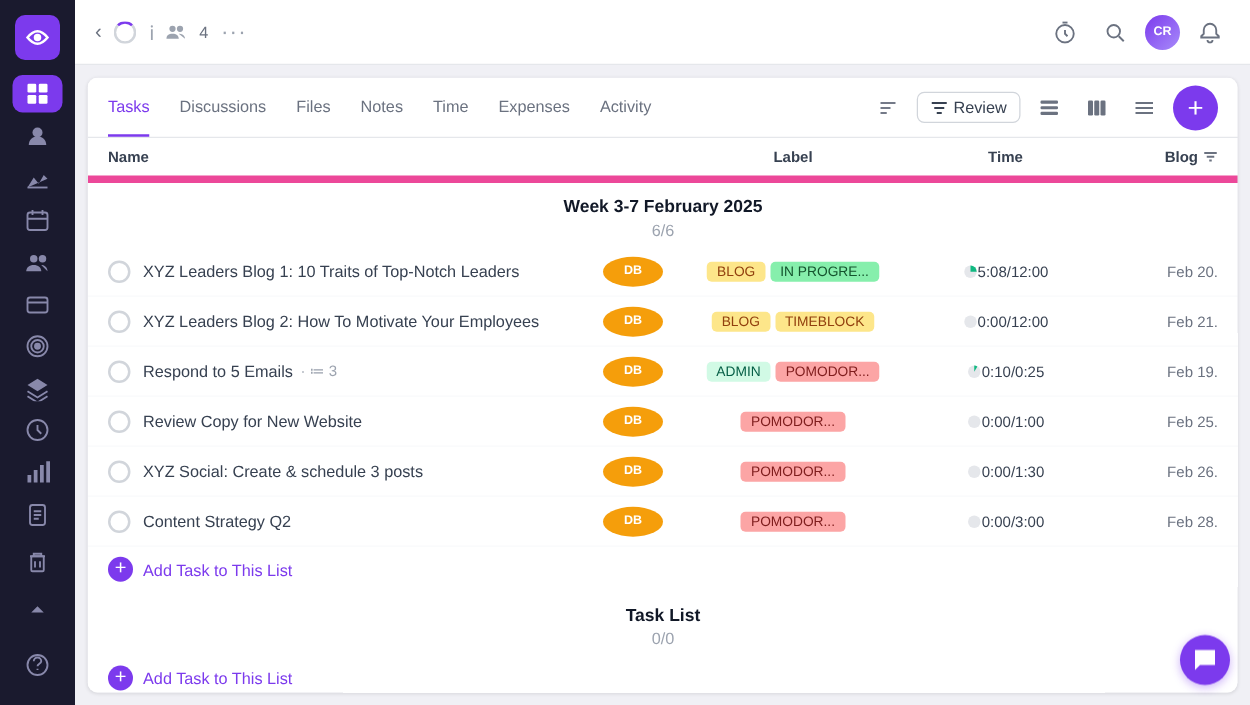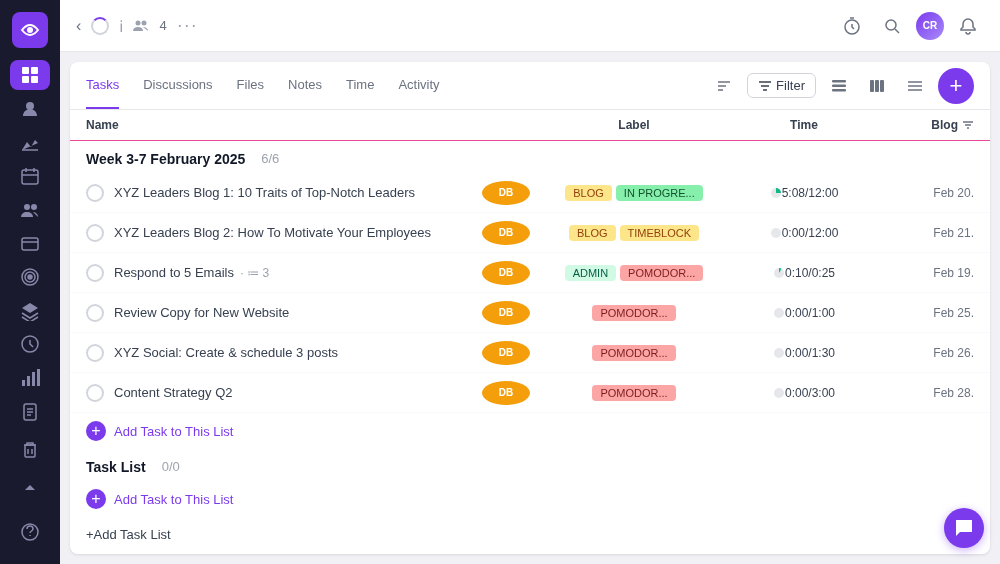--- a/index.html
+++ b/index.html
@@ -29,35 +29,35 @@
     
     .tabs { display: flex; align-items: center; padding: 0 16px; border-bottom: 1px solid #e5e7eb; height: 48px; gap: 24px; }
     .tab { font-size: 13px; color: #6b7280; cursor: pointer; height: 100%; display: flex; align-items: center; border-bottom: 2px solid transparent; }
     .tab.active { color: #7c3aed; border-bottom-color: #7c3aed; font-weight: 500; }
     .tab-actions { margin-left: auto; display: flex; align-items: center; gap: 8px; }
     .tab-icon-btn { width: 30px; height: 30px; display: flex; align-items: center; justify-content: center; border-radius: 6px; cursor: pointer; color: #6b7280; font-size: 15px; border: none; background: none; }
     .filter-btn { display: flex; align-items: center; gap: 4px; font-size: 13px; color: #374151; border: 1px solid #d1d5db; border-radius: 6px; padding: 4px 10px; cursor: pointer; background: none; }
     .add-btn { width: 36px; height: 36px; border-radius: 50%; background: #7c3aed; color: white; border: none; font-size: 22px; cursor: pointer; display: flex; align-items: center; justify-content: center; }
 
     
-    .table-header { display: flex; align-items: center; padding: 8px 16px; border-bottom: 1px solid #ec4899; }
+    .table-header { display: flex; align-items: center; padding: 8px 16px; border-bottom: 6px solid #ec4899; }
     .col-name { flex: 1; font-size: 12px; font-weight: 600; color: #374151; }
     .col-label { width: 200px; font-size: 12px; font-weight: 600; color: #374151; text-align: center; }
     .col-time { width: 140px; font-size: 12px; font-weight: 600; color: #374151; text-align: center; }
     .col-date { width: 100px; font-size: 12px; font-weight: 600; color: #374151; text-align: right; display: flex; align-items: center; justify-content: flex-end; gap: 4px; }
 
     
-    .section-header { display: flex; align-items: flex-start; gap: 16px; padding: 10px 16px 6px; }
+    .section-header { display: flex; align-items: center; gap: 4px; padding: 10px 16px 6px; flex-direction: column; }
     .section-title { font-size: 14px; font-weight: 700; color: #111827; }
     .section-count { font-size: 13px; color: #9ca3af; }
 
     
     .task-row { display: flex; align-items: center; padding: 6px 16px; min-height: 40px; border-bottom: 1px solid #f9fafb; }
     .task-check { width: 18px; height: 18px; border-radius: 50%; border: 2px solid #d1d5db; margin-right: 10px; flex-shrink: 0; cursor: pointer; }
-    .task-name { flex: 1; font-size: 13px; color: #374151; display: flex; align-items: flex-end; gap: 6px; }
+    .task-name { flex: 1; font-size: 13px; color: #374151; display: flex; align-items: flex-start; gap: 6px; }
     .task-subtask { font-size: 12px; color: #9ca3af; }
     .task-avatar { width: 48px; height: 24px; border-radius: 50%; background: #f59e0b; color: white; font-size: 10px; font-weight: 700; display: flex; align-items: center; justify-content: center; flex-shrink: 0; margin-right: 4px; }
     .task-labels { width: 200px; display: flex; align-items: center; justify-content: center; gap: 4px; }
     .label-tag { font-size: 11px; font-weight: 500; padding: 2px 8px; border-radius: 4px; }
     .label-blog { background: #fde68a; color: #92400e; }
     .label-admin { background: #d1fae5; color: #065f46; }
     .label-inprogress { background: #86efac; color: #14532d; }
     .label-timeblock { background: #fde68a; color: #92400e; }
     .label-pomodoro { background: #fca5a5; color: #7f1d1d; }
     .task-time { width: 140px; text-align: center; font-size: 12px; color: #374151; display: flex; align-items: center; justify-content: center; gap: 0; }
@@ -232,37 +232,38 @@
   </div>
 
   <div class="content">
 
     <div class="tabs">
       <span class="tab active">Tasks</span>
       <span class="tab">Discussions</span>
       <span class="tab">Files</span>
       <span class="tab">Notes</span>
       <span class="tab">Time</span>
+      <span class="tab">Expenses</span>
       <span class="tab">Activity</span>
 
       <div class="tab-actions">
         <button class="tab-icon-btn">
           <svg width="16" height="16" viewBox="0 0 16 16" fill="none" stroke="#6b7280" stroke-width="1.5">
               <line x1="2" y1="4" x2="14" y2="4"></line>
               <line x1="2" y1="8" x2="10" y2="8"></line>
               <line x1="2" y1="12" x2="7" y2="12"></line>
             </svg>
         </button>
         <button class="filter-btn">
           <svg width="14" height="14" viewBox="0 0 14 14" fill="none" stroke="#374151" stroke-width="1.5">
               <line x1="1" y1="3" x2="13" y2="3"></line>
               <line x1="3" y1="7" x2="11" y2="7"></line>
               <line x1="5" y1="11" x2="9" y2="11"></line>
             </svg>
-          <span>Filter</span>
+          <span>Review</span>
         </button>
         <button class="tab-icon-btn">
           <svg width="16" height="16" viewBox="0 0 16 16" fill="#6b7280">
               <rect x="1" y="2" width="14" height="2.5" rx="1"></rect>
               <rect x="1" y="6.5" width="14" height="2.5" rx="1"></rect>
               <rect x="1" y="11" width="14" height="2.5" rx="1"></rect>
             </svg>
         </button>
         <button class="tab-icon-btn">
           <svg width="16" height="16" viewBox="0 0 16 16" fill="#6b7280">

